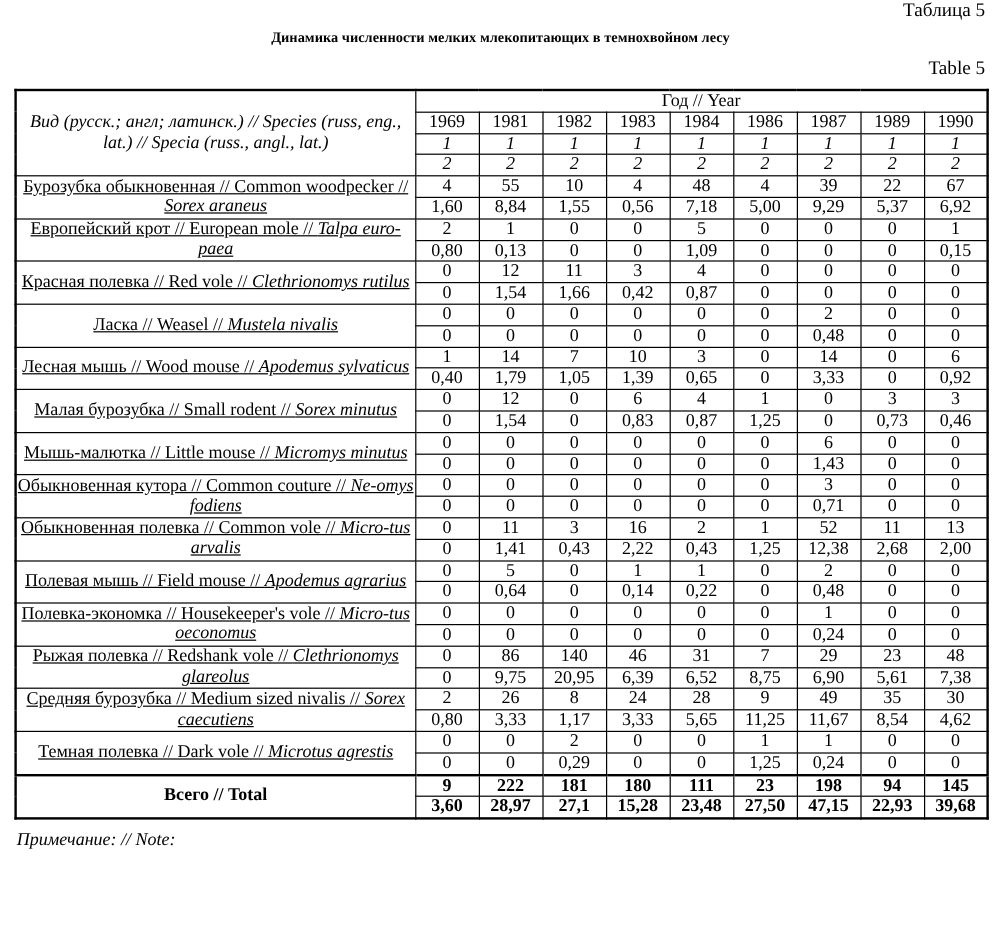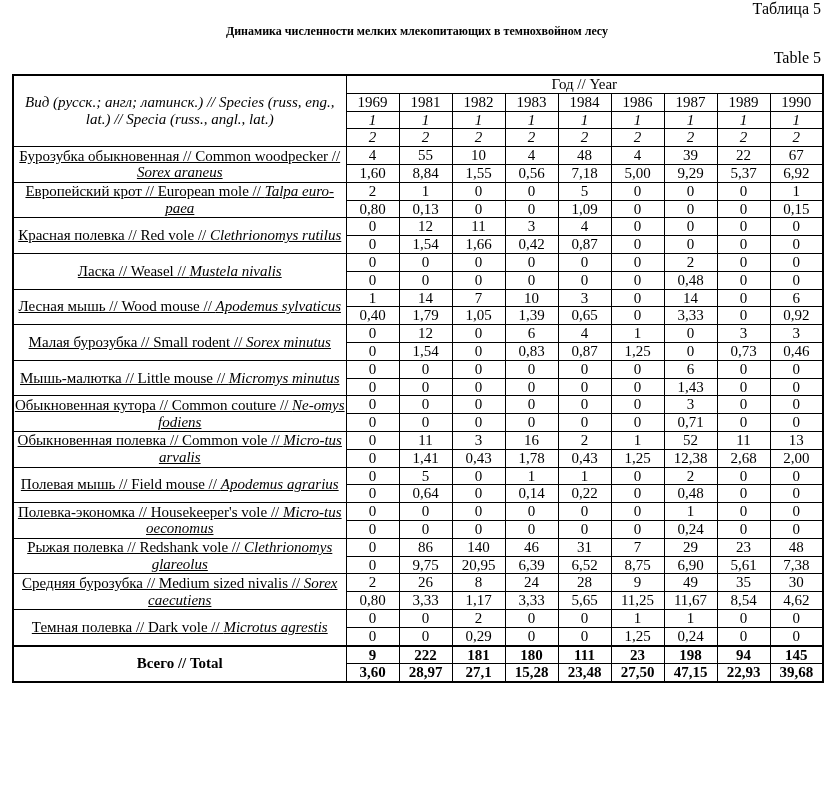--- a/index.html
+++ b/index.html
@@ -296,21 +296,21 @@
           <td class="num">2</td>
           <td class="num">1</td>
           <td class="num">52</td>
           <td class="num">11</td>
           <td class="num">13</td>
         </tr>
         <tr>
           <td class="num">0</td>
           <td class="num">1,41</td>
           <td class="num">0,43</td>
-          <td class="num">1,78</td>
+          <td class="num">2,22</td>
           <td class="num">0,43</td>
           <td class="num">1,25</td>
           <td class="num">12,38</td>
           <td class="num">2,68</td>
           <td class="num">2,00</td>
         </tr>
         <tr>
           <td class="species" rowspan="2"><span>Полевая мышь // Field mouse // </span><i>Apodemus agrarius</i></td>
           <td class="num">0</td>
           <td class="num">5</td>
@@ -447,15 +447,16 @@
           <td class="num">23,48</td>
           <td class="num">27,50</td>
           <td class="num">47,15</td>
           <td class="num">22,93</td>
           <td class="num">39,68</td>
         </tr>
     </tfoot>
   </table>
 
   <div class="notes">
+    <div>Примечание: // Note:</div>
   </div>
 
 </div>
 
 </body></html>

